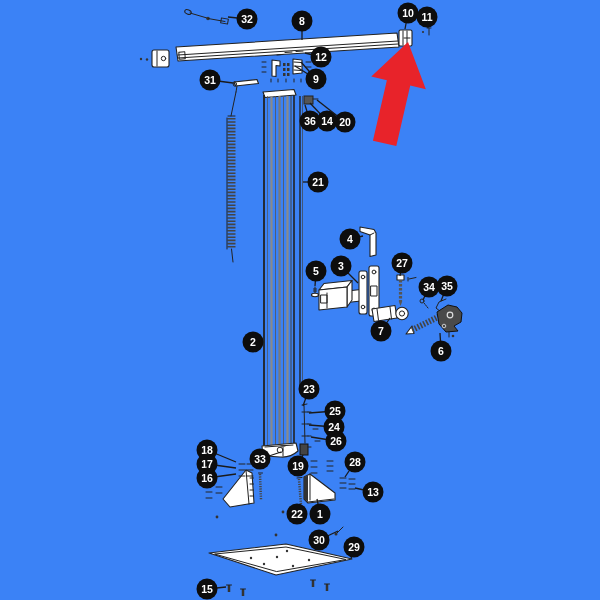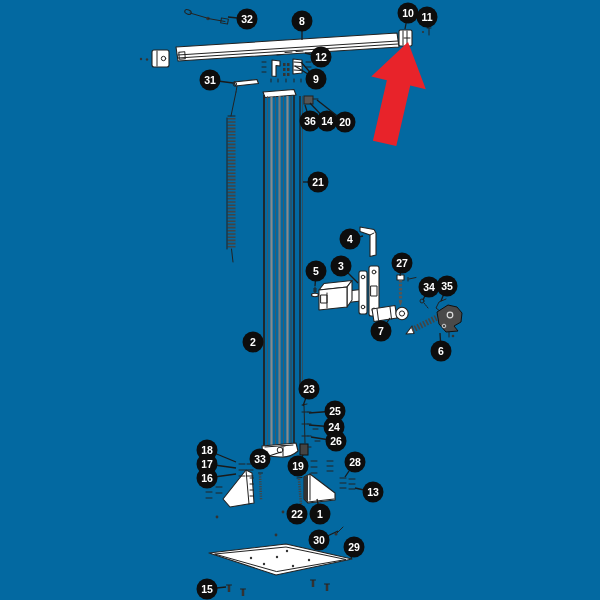--- a/index.html
+++ b/index.html
@@ -1,16 +1,16 @@
 <!DOCTYPE html>
 <html><head>
 <meta charset="utf-8">
 <style>
   html,body{margin:0;padding:0;background:#fff;}
-  .canvas{position:relative;width:600px;height:600px;background:#0369a1;overflow:hidden;
+  .canvas{position:relative;width:600px;height:600px;background:#3b82f6;overflow:hidden;
           font-family:"Liberation Sans",sans-serif;text-align:center;}
   svg{position:absolute;left:0;top:0;}
   .ln{stroke:#222;fill:none;stroke-width:1;stroke-linecap:round;stroke-linejoin:round;}
   .wf{fill:#ffffff;stroke:#222;stroke-width:1.1;stroke-linejoin:round;}
   text{font-family:"Liberation Sans",sans-serif;}
 </style>
 </head>
 <body>
 
 <div class="canvas">

